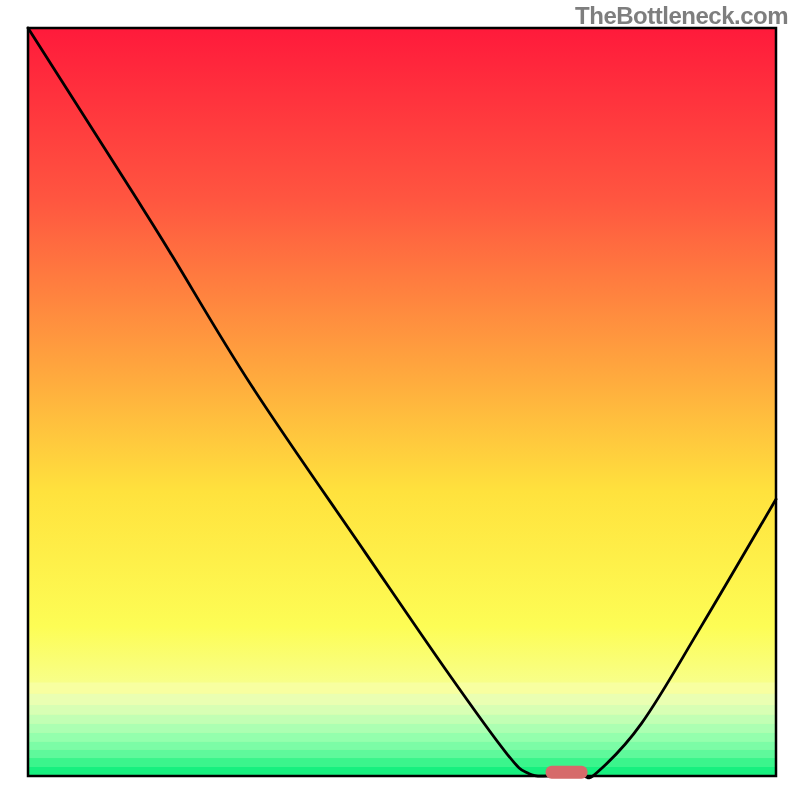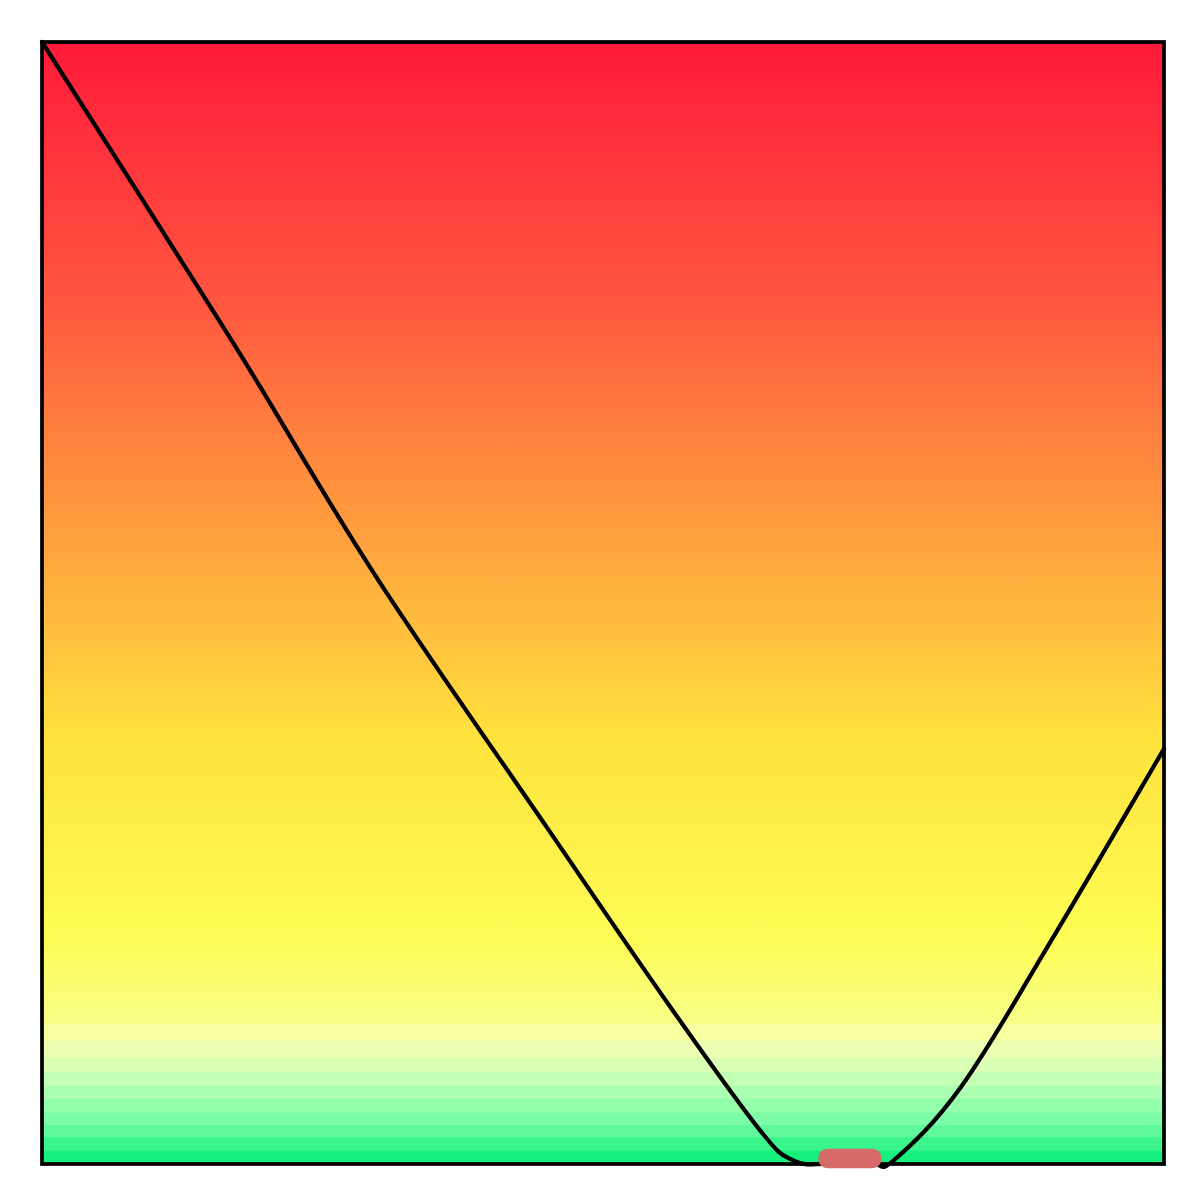--- a/index.html
+++ b/index.html
@@ -29,20 +29,21 @@
   svg.chart {
     position: absolute;
     left: 0;
     top: 0;
   }
 </style>
 </head>
 <body>
 
 <div class="wrap">
+  <div class="watermark">TheBottleneck.com</div>
 
   <svg class="chart" width="800" height="800" viewBox="0 0 800 800">
     <defs>
       <linearGradient id="bgGrad" x1="0" y1="0" x2="0" y2="1">
           <stop offset="0%" stop-color="#ff1a3b"></stop>
           <stop offset="23%" stop-color="#ff5640"></stop>
           <stop offset="45%" stop-color="#ffa43e"></stop>
           <stop offset="62%" stop-color="#ffe23d"></stop>
           <stop offset="80%" stop-color="#fdfd55"></stop>
           <stop offset="90%" stop-color="#f6ff9a"></stop>

